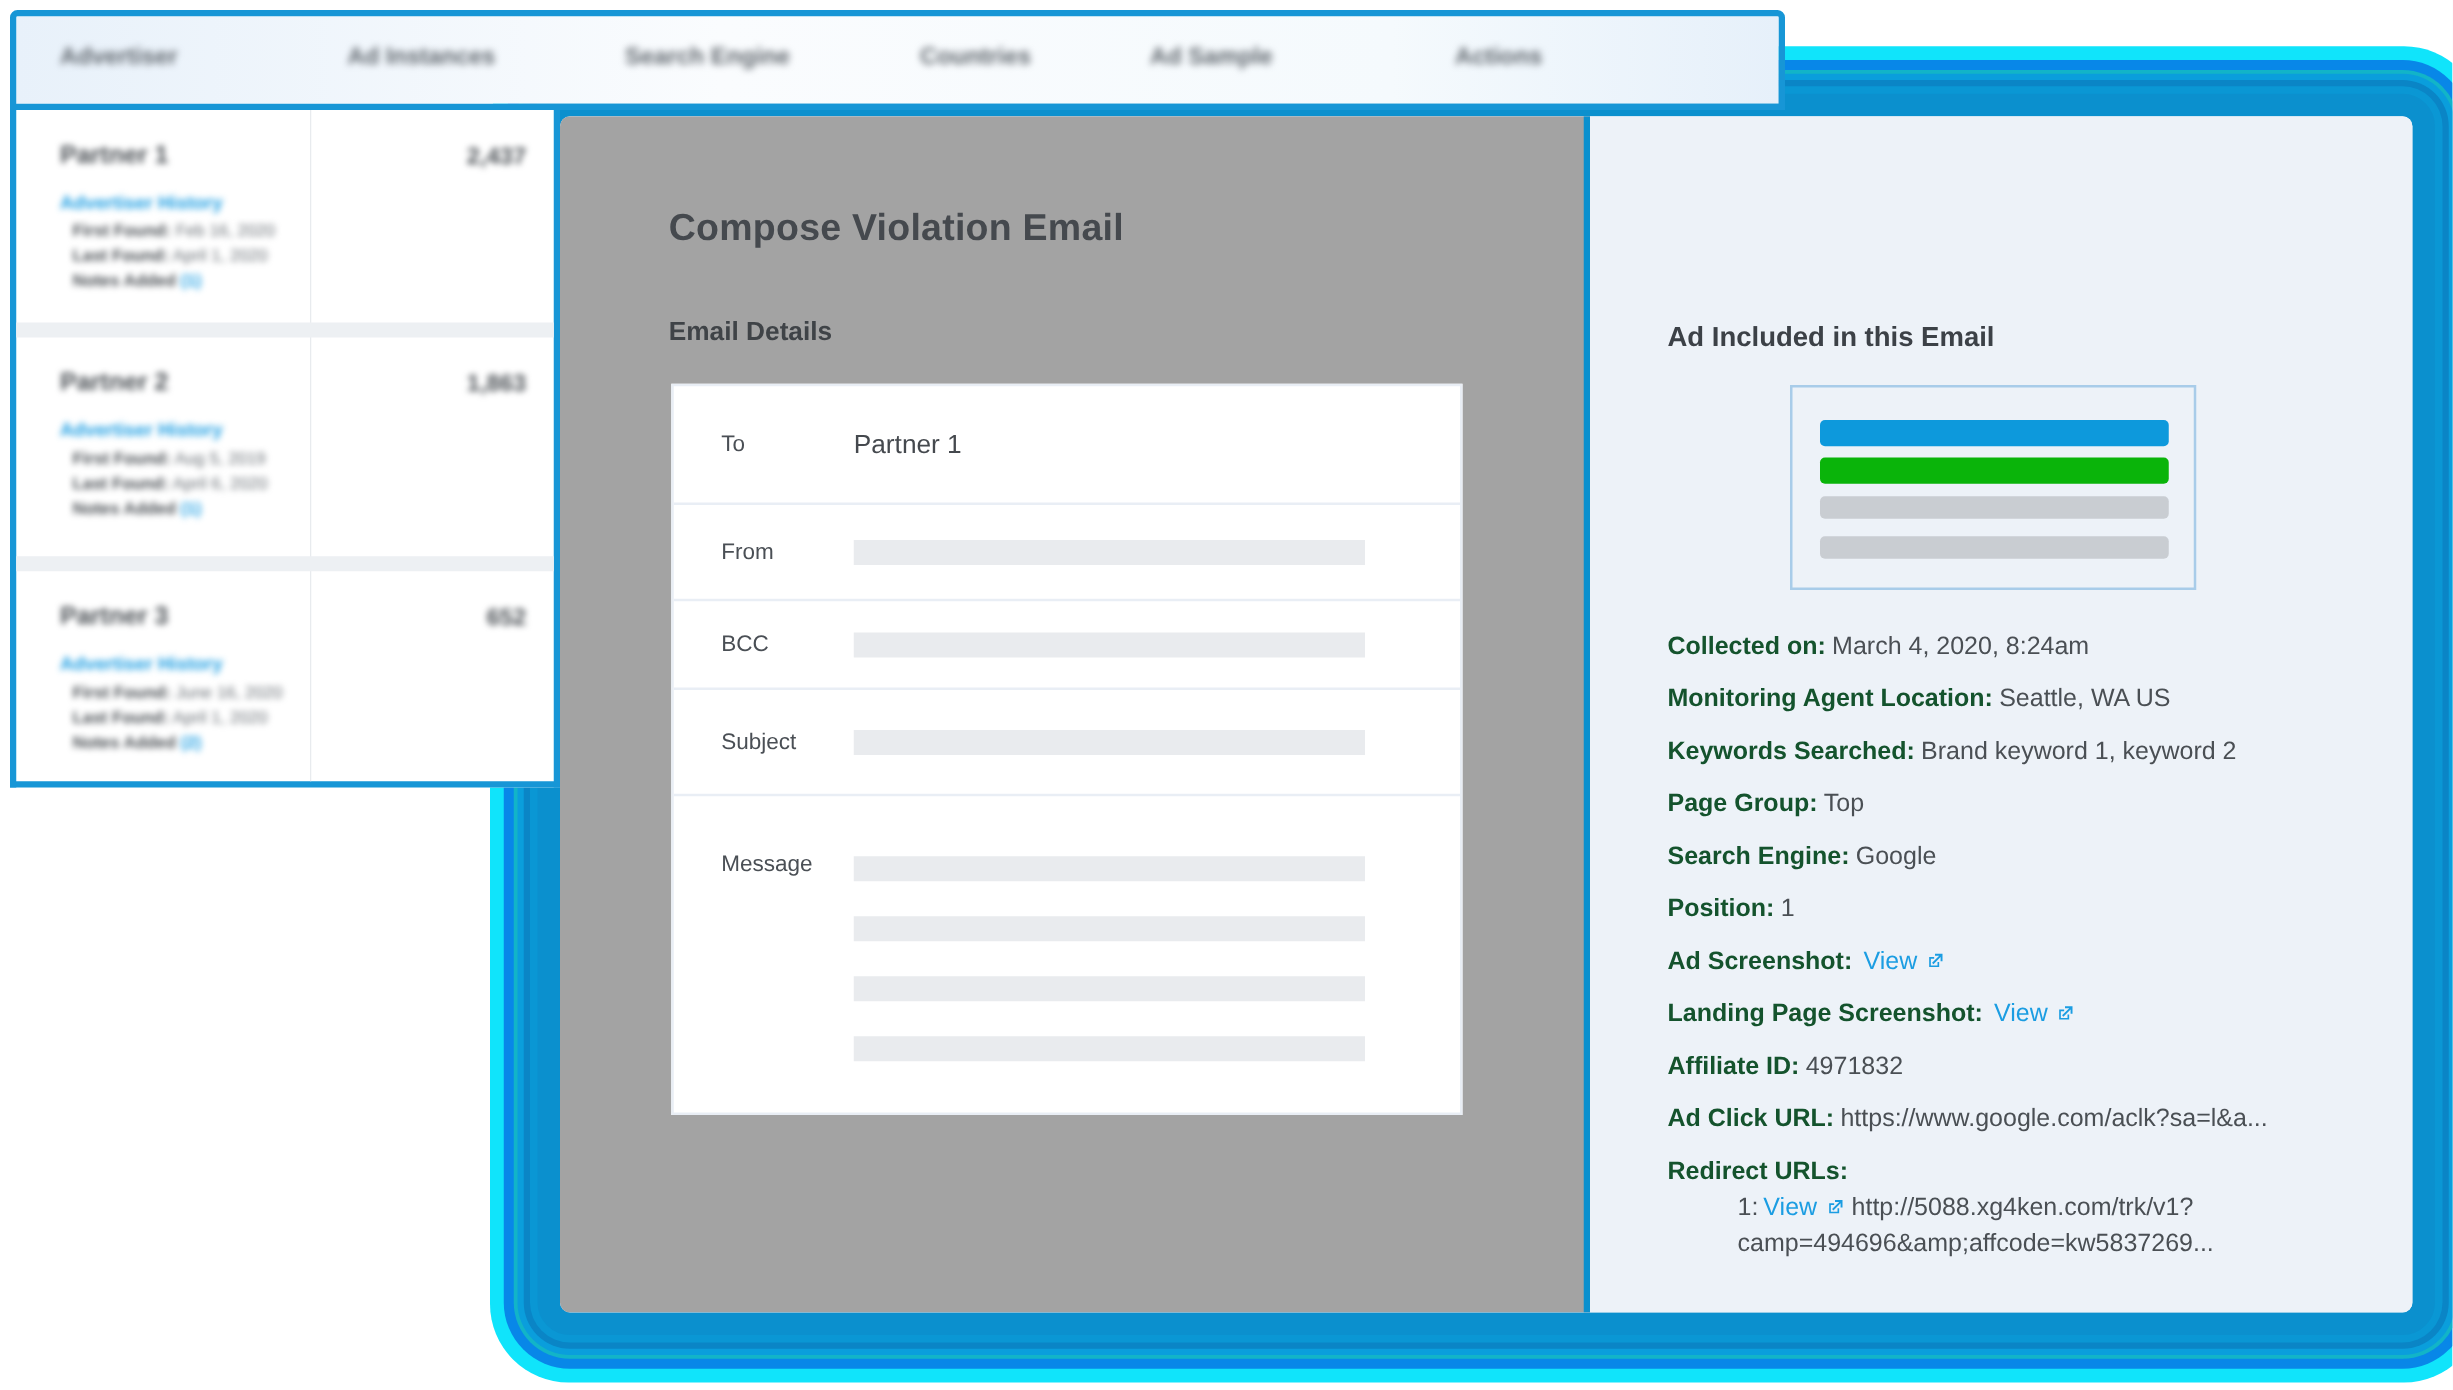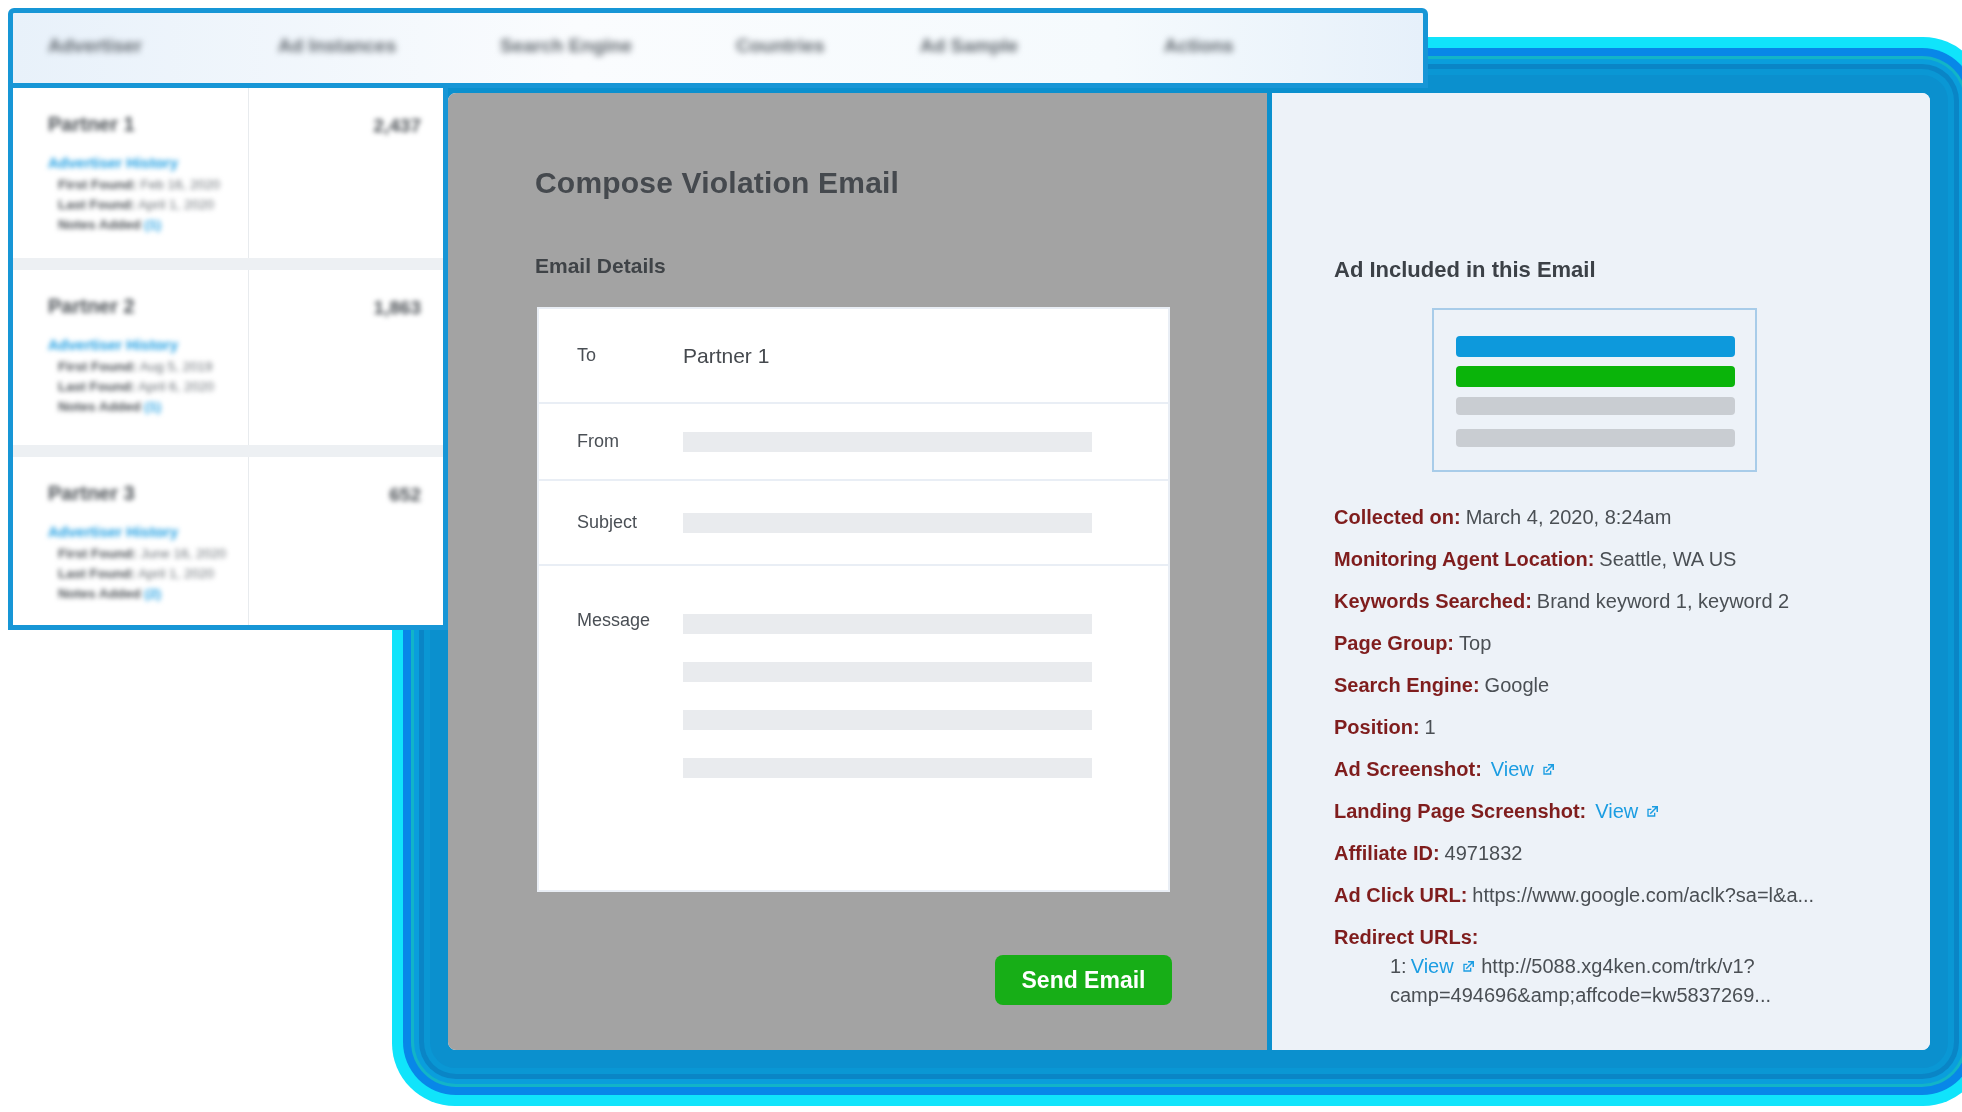--- a/index.html
+++ b/index.html
@@ -45,21 +45,21 @@
   
   .panel { position:relative; flex:1; height:100%; background:#edf2f8; padding:165px 0 0 62px; }
   .panel h2 { font-size:22px; line-height:24px; font-weight:bold; color:#3c4147; }
   .adbox { margin:26px 0 0 98px; width:325px; height:164px; border:2px solid #a8cce9; background:#edf2f8; }
   .adbar { margin-left:22px; width:279px; border-radius:4px; }
   .adbar.b1 { margin-top:26px; height:21px; background:#0d99dc; }
   .adbar.b2 { margin-top:9px;  height:21px; background:#0ab40a; }
   .adbar.b3 { margin-top:10px; height:18px; background:#c9cdd2; }
   .adbar.b4 { margin-top:14px; height:18px; background:#c9cdd2; }
   .details { margin-top:24px; font-size:20px; line-height:42px; color:#4a4f54; }
-  .dlabel { font-weight:bold; color:#7f1d1d; margin-right:5px; }
+  .dlabel { font-weight:bold; color:#14532d; margin-right:5px; }
   .vlink { color:#1b9de2; font-weight:normal; margin-left:4px; cursor:pointer; }
   .ext { width:16px; height:16px; fill:#1b9de2; vertical-align:-2px; margin-left:6px; cursor:pointer; }
   .dsub { margin-top:-6px; padding-left:56px; line-height:29px; }
 
   
   .card-header {
     position:absolute; left:8px; top:8px; width:1420px; height:80px;
     border:5px solid #1796d6; border-radius:6px 6px 0 0;
     background:linear-gradient(90deg,#e8f1fa 0%,#fafcfe 40%,#f5fafd 78%,#e6f0fa 100%);
     z-index:10;
@@ -98,36 +98,39 @@
 
       <div class="form">
         <div class="frow row-to">
           <span class="flabel">To</span>
           <span class="fvalue">Partner 1</span>
         </div>
         <div class="frow row-from">
           <span class="flabel">From</span>
           <span class="fbar"></span>
         </div>
+        <div class="frow row-bcc">
+          <span class="flabel">BCC</span>
+          <span class="fbar"></span>
+        </div>
         <div class="frow row-subject">
           <span class="flabel">Subject</span>
           <span class="fbar"></span>
         </div>
         <div class="frow row-message">
           <span class="flabel">Message</span>
           <span class="fbars">
             <span class="fbar"></span>
             <span class="fbar"></span>
             <span class="fbar"></span>
             <span class="fbar"></span>
           </span>
         </div>
       </div>
 
-      <button class="send-btn">Send Email</button>
     </section>
 
     <aside class="panel">
       <h2>Ad Included in this Email</h2>
 
       <div class="adbox">
         <div class="adbar b1"></div>
         <div class="adbar b2"></div>
         <div class="adbar b3"></div>
         <div class="adbar b4"></div>

